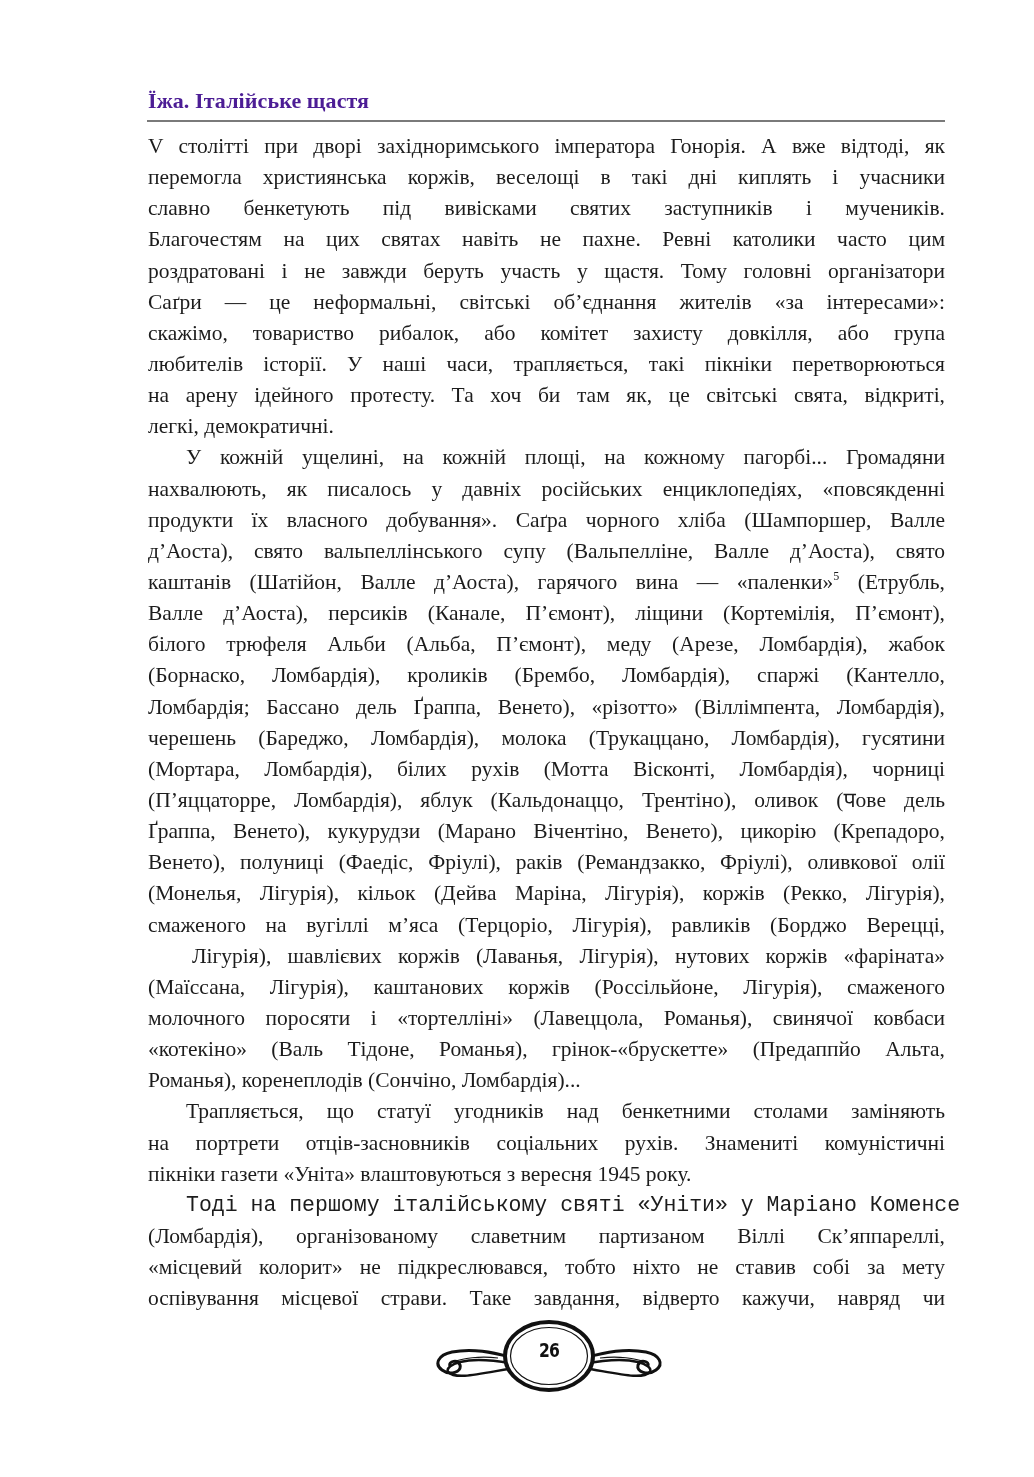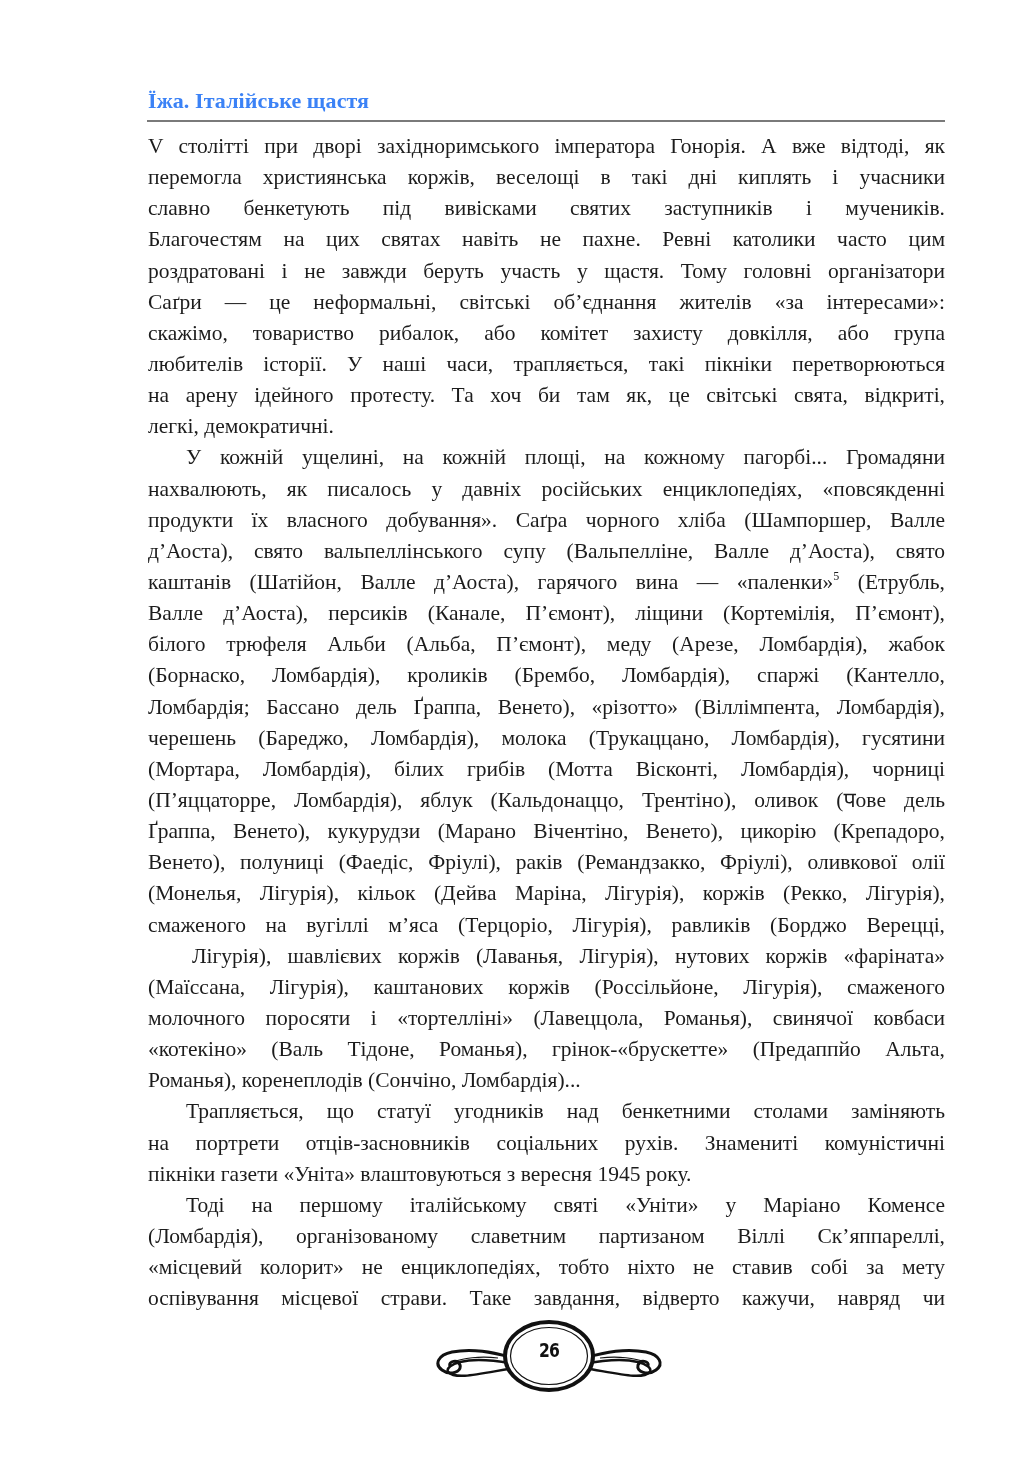--- a/index.html
+++ b/index.html
@@ -1,21 +1,21 @@
 <!DOCTYPE html>
 <html><head>
 <meta charset="utf-8">
 <style>
   html, body { margin: 0; padding: 0; background: #ffffff; }
   body { width: 1034px; height: 1477px; position: relative; overflow: hidden; }
   .page { position: absolute; left: 0; top: 0; width: 1034px; height: 1477px; background: #fff; }
   .running-head {
     position: absolute; left: 148px; top: 88px;
     font-family: "Liberation Serif", "DejaVu Serif", serif;
-    font-weight: bold; font-size: 22px; color: #3b82f6; letter-spacing: 0.1px;
+    font-weight: bold; font-size: 22px; color: #4c1d95; letter-spacing: 0.1px;
   }
   .head-rule {
     position: absolute; left: 147px; top: 120px; width: 798px; height: 2px; background: #7a7a7a;
   }
   .body-text {
     position: absolute; left: 148px; top: 131px; width: 797px;
     font-family: "Liberation Serif", "DejaVu Serif", serif;
     font-size: 21.5px; line-height: 31.15px; color: #1c1c1c;
   }
   .line {
@@ -56,39 +56,39 @@
     <span class="line indent" style="white-space: nowrap;">У кожній ущелині, на кожній площі, на кожному пагорбі... Громадяни</span>
     <span class="line" style="white-space: nowrap;">нахвалюють, як писалось у давніх російських енциклопедіях, «повсякденні</span>
     <span class="line" style="white-space: nowrap;">продукти їх власного добування». Саґра чорного хліба (Шампоршер, Валле</span>
     <span class="line" style="white-space: nowrap;">д’Аоста), свято вальпеллінського супу (Вальпелліне, Валле д’Аоста), свято</span>
     <span class="line" style="white-space: nowrap;"><span>каштанів (Шатійон, Валле д’Аоста), гарячого вина — «паленки»</span><sup class="fn">5</sup><span> (Етрубль,</span></span>
     <span class="line" style="white-space: nowrap;">Валле д’Аоста), персиків (Канале, П’ємонт), ліщини (Кортемілія, П’ємонт),</span>
     <span class="line" style="white-space: nowrap;">білого трюфеля Альби (Альба, П’ємонт), меду (Арезе, Ломбардія), жабок</span>
     <span class="line" style="white-space: nowrap;">(Борнаско, Ломбардія), кроликів (Брембо, Ломбардія), спаржі (Кантелло,</span>
     <span class="line" style="white-space: nowrap;">Ломбардія; Бассано дель Ґраппа, Венето), «різотто» (Віллімпента, Ломбардія),</span>
     <span class="line" style="white-space: nowrap;">черешень (Бареджо, Ломбардія), молока (Трукаццано, Ломбардія), гусятини</span>
-    <span class="line" style="white-space: nowrap;">(Мортара, Ломбардія), білих грибів (Мотта Вісконті, Ломбардія), чорниці</span>
+    <span class="line" style="white-space: nowrap;">(Мортара, Ломбардія), білих рухів (Мотта Вісконті, Ломбардія), чорниці</span>
     <span class="line" style="white-space: nowrap;">(П’яццаторре, Ломбардія), яблук (Кальдонаццо, Трентіно), оливок (पове дель</span>
     <span class="line" style="white-space: nowrap;">Ґраппа, Венето), кукурудзи (Марано Вічентіно, Венето), цикорію (Крепадоро,</span>
     <span class="line" style="white-space: nowrap;">Венето), полуниці (Фаедіс, Фріулі), раків (Ремандзакко, Фріулі), оливкової олії</span>
     <span class="line" style="white-space: nowrap;">(Монелья, Лігурія), кільок (Дейва Маріна, Лігурія), коржів (Рекко, Лігурія),</span>
     <span class="line" style="white-space: nowrap;">смаженого на вугіллі м’яса (Терцоріо, Лігурія), равликів (Борджо Верецці,</span>
     <span class="line" style="white-space: nowrap; margin-left: 44px;">Лігурія), шавлієвих коржів (Лаванья, Лігурія), нутових коржів «фаріната»</span>
     <span class="line" style="white-space: nowrap;">(Маїссана, Лігурія), каштанових коржів (Россільйоне, Лігурія), смаженого</span>
     <span class="line" style="white-space: nowrap;">молочного поросяти і «тортелліні» (Лавеццола, Романья), свинячої ковбаси</span>
     <span class="line" style="white-space: nowrap;">«котекіно» (Валь Тідоне, Романья), грінок-«брускетте» (Предаппйо Альта,</span>
     <span class="line last" style="white-space: nowrap;">Романья), коренеплодів (Сончіно, Ломбардія)...</span>
 
     <span class="line indent" style="white-space: nowrap;">Трапляється, що статуї угодників над бенкетними столами заміняють</span>
     <span class="line" style="white-space: nowrap;">на портрети отців-засновників соціальних рухів. Знамениті комуністичні</span>
     <span class="line last" style="white-space: nowrap;">пікніки газети «Уніта» влаштовуються з вересня 1945 року.</span>
 
-    <span class="line indent" style="white-space: nowrap;">Тоді на першому італійському святі «Уніти» у Маріано Коменсе</span>
+    <span class="line indent" style="white-space: nowrap; font-family: Liberation Mono, monospace;">Тоді на першому італійському святі «Уніти» у Маріано Коменсе</span>
     <span class="line" style="white-space: nowrap;">(Ломбардія), організованому славетним партизаном Віллі Ск’яппареллі,</span>
-    <span class="line" style="white-space: nowrap;">«місцевий колорит» не енциклопедіях, тобто ніхто не ставив собі за мету</span>
+    <span class="line" style="white-space: nowrap;">«місцевий колорит» не підкреслювався, тобто ніхто не ставив собі за мету</span>
     <span class="line" style="white-space: nowrap;">оспівування місцевої страви. Таке завдання, відверто кажучи, навряд чи</span>
   </div>
 
   <div class="folio">
     <svg width="234" height="76" viewBox="0 0 234 76">
 
       <path d="M82 40 C 60 34, 40 30, 20 34 C 6 37, 2 46, 10 52 C 18 58, 30 54, 28 47 C 26 41, 16 43, 18 48" fill="none" stroke="#111" stroke-width="3"></path>
       <path d="M82 46 C 62 42, 44 40, 28 44 C 20 46, 14 50, 16 54 C 24 62, 46 56, 82 50" fill="none" stroke="#111" stroke-width="2.5"></path>
       <path d="M22 44 C 30 40, 48 38, 66 40" fill="none" stroke="#111" stroke-width="1.2"></path>
 

